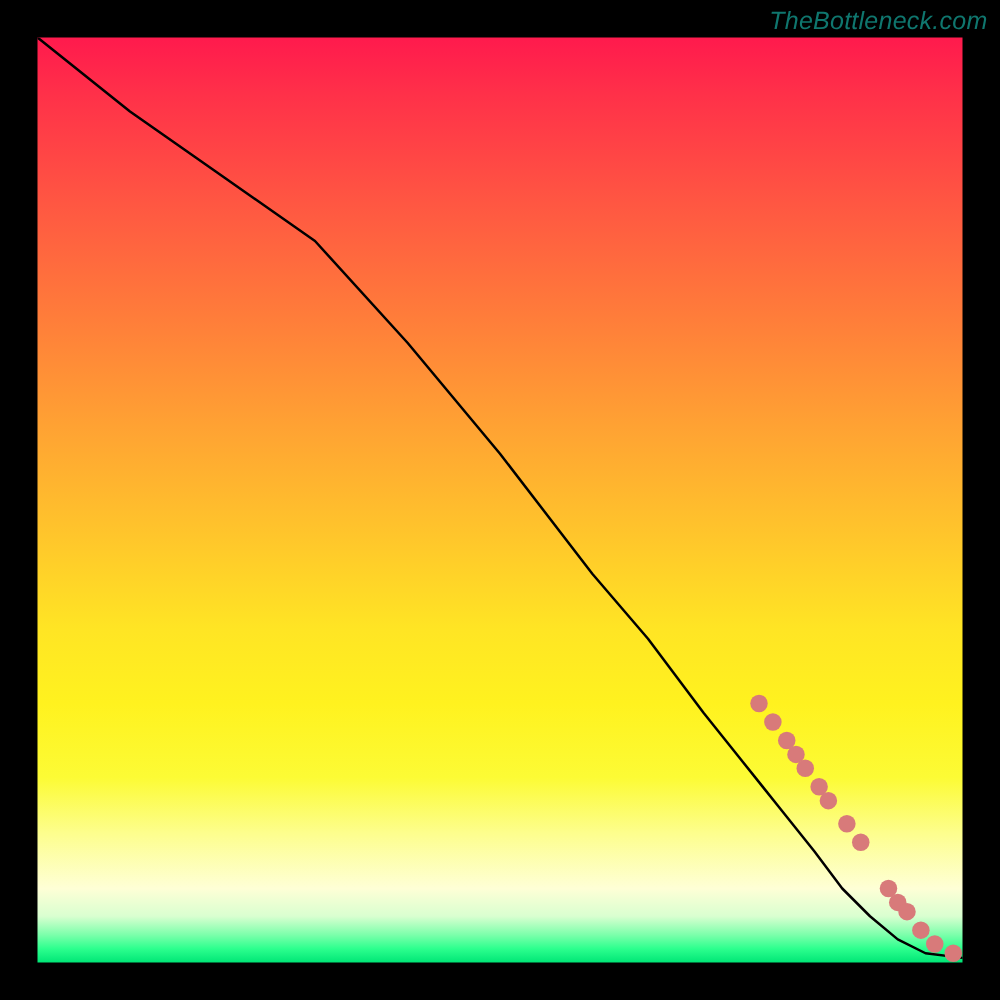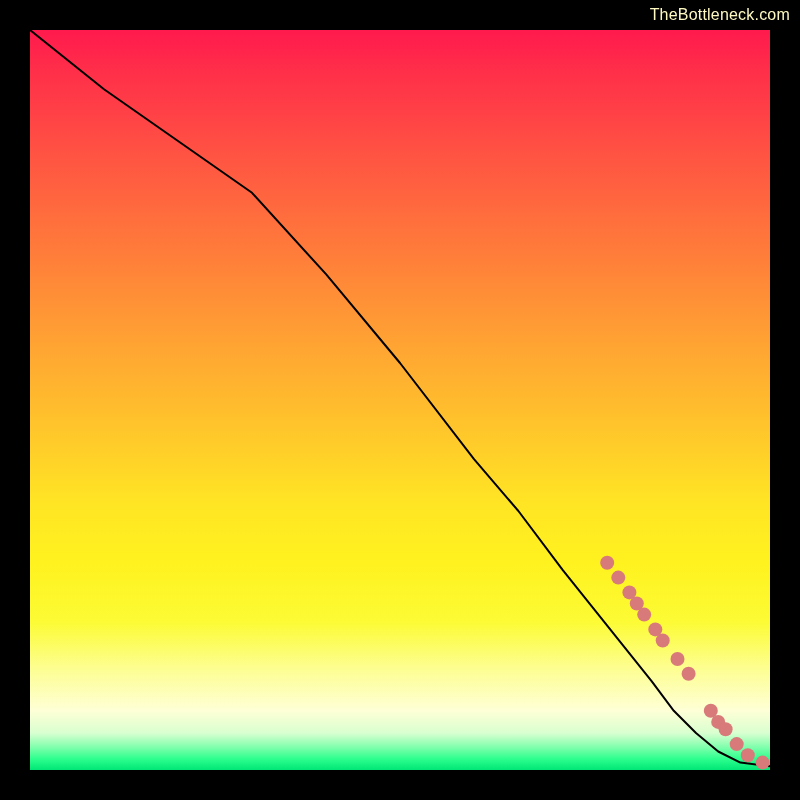--- a/index.html
+++ b/index.html
@@ -38,24 +38,25 @@
       #d9ffd0 95%,
       #7cffab 97%,
       #2dff8e 98.5%,
       #00e676 100%
     );
   }
   .attribution {
     position: absolute;
     top: 6px;
     right: 10px;
-    color: #fef9c3;
-    font-size: 16px;
+    color: #0f766e;
+    font-size: 20px;
     font-weight: 500;
     letter-spacing: 0.2px;
+    font-style: italic;
   }
   svg.overlay {
     position: absolute;
     left: 0;
     top: 0;
     width: 740px;
     height: 740px;
   }
 </style>
 </head>

